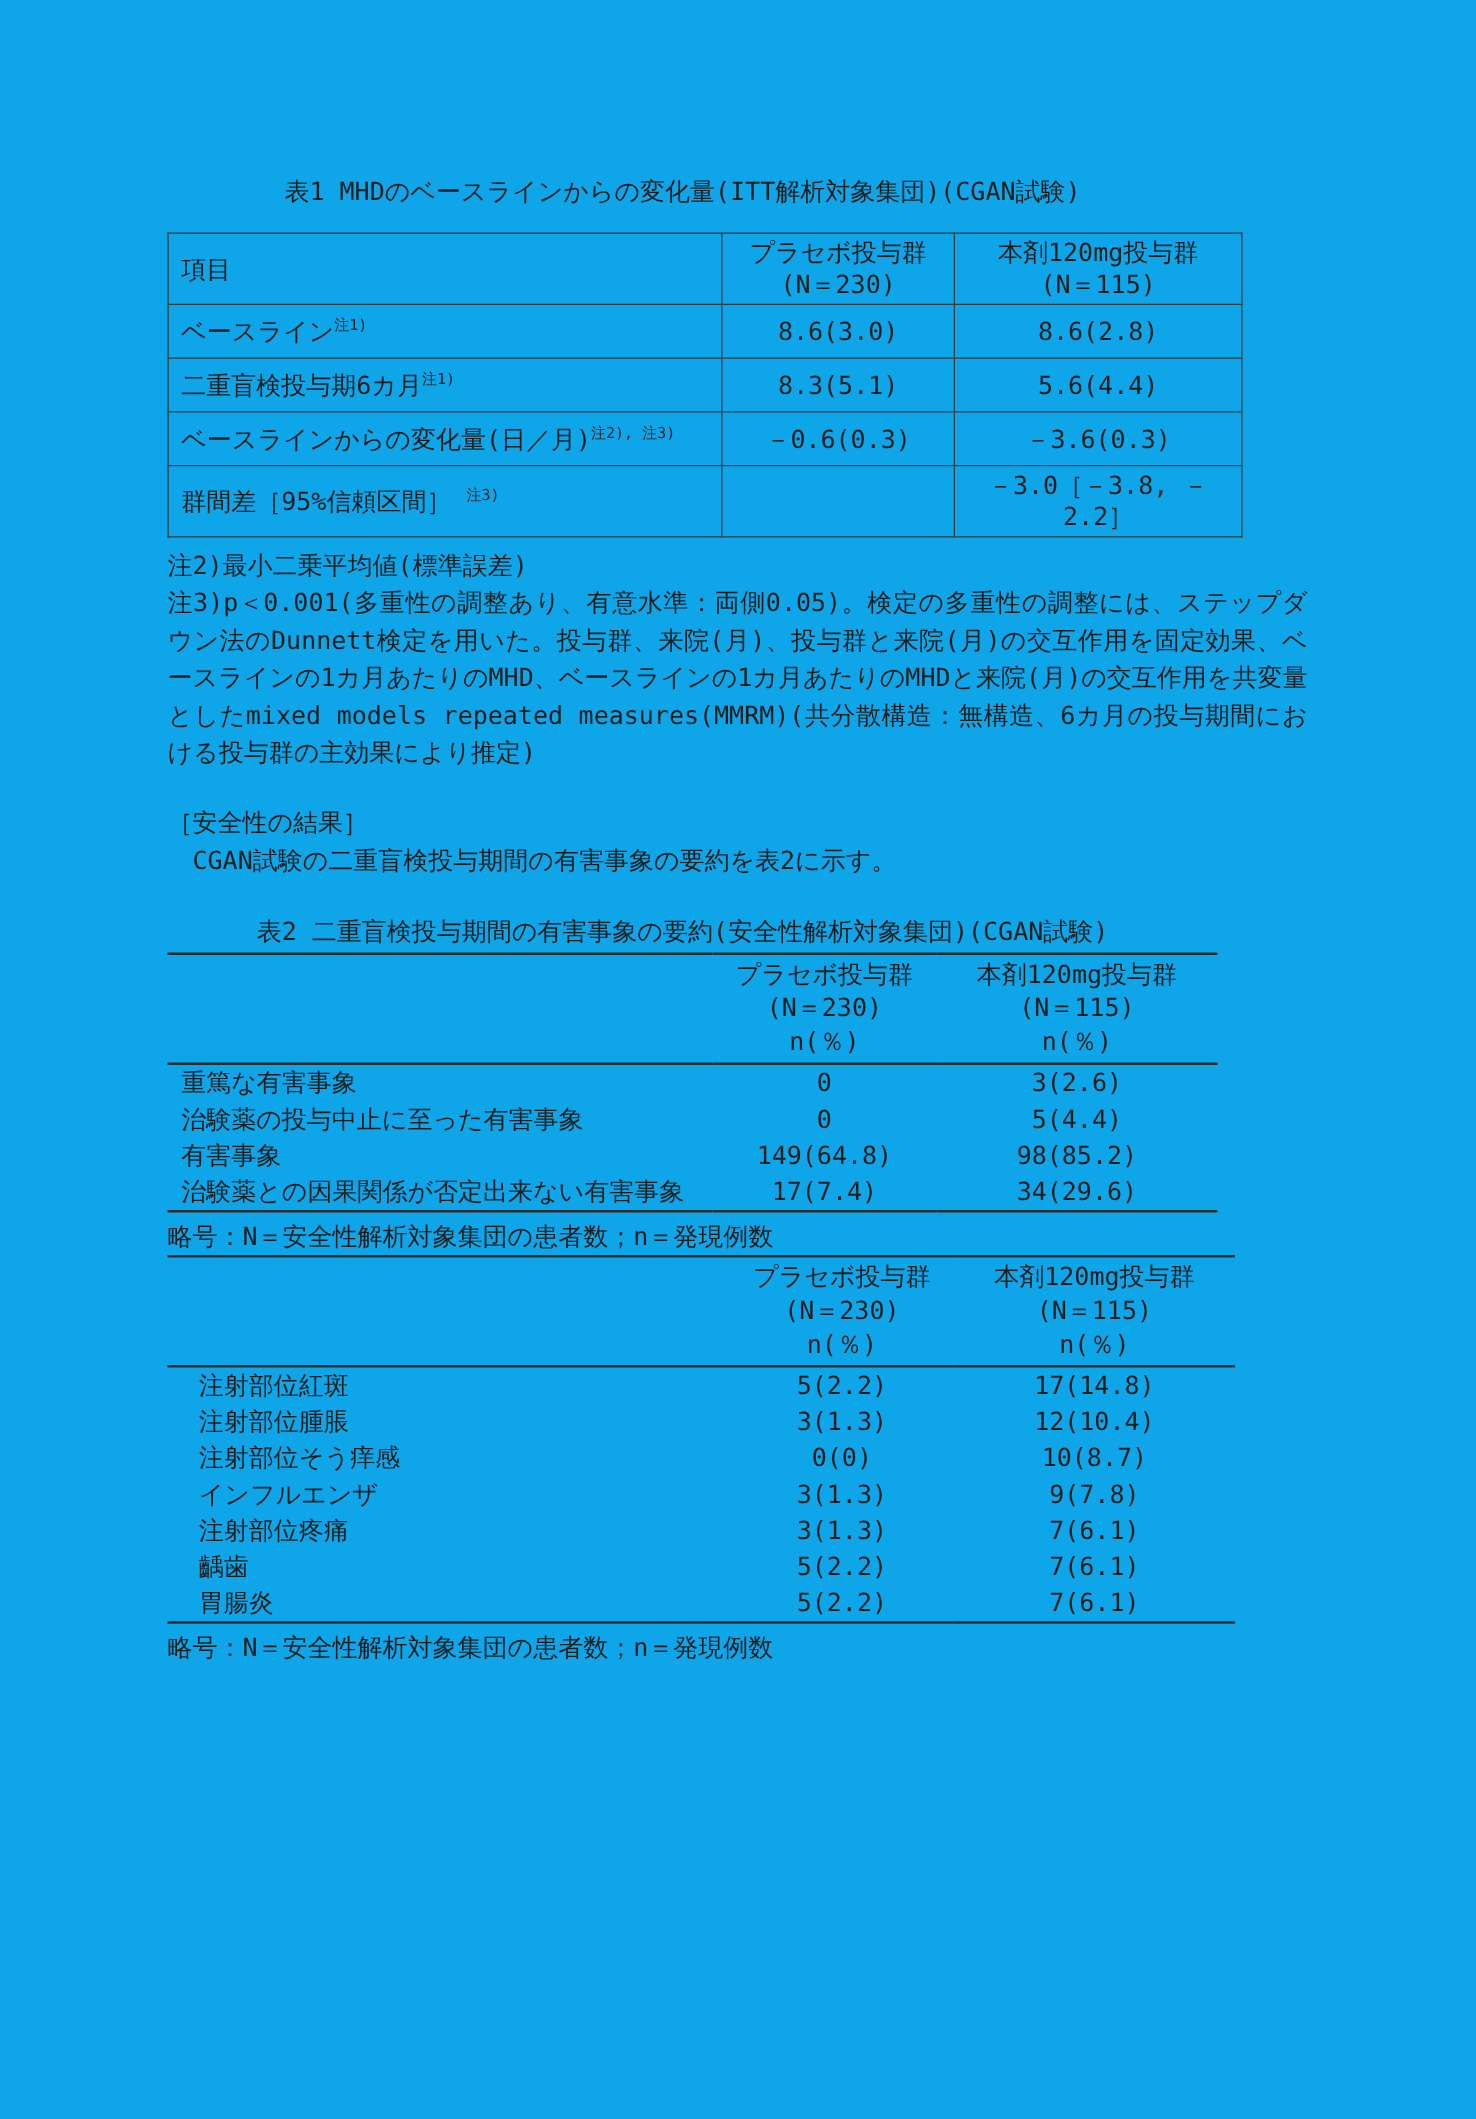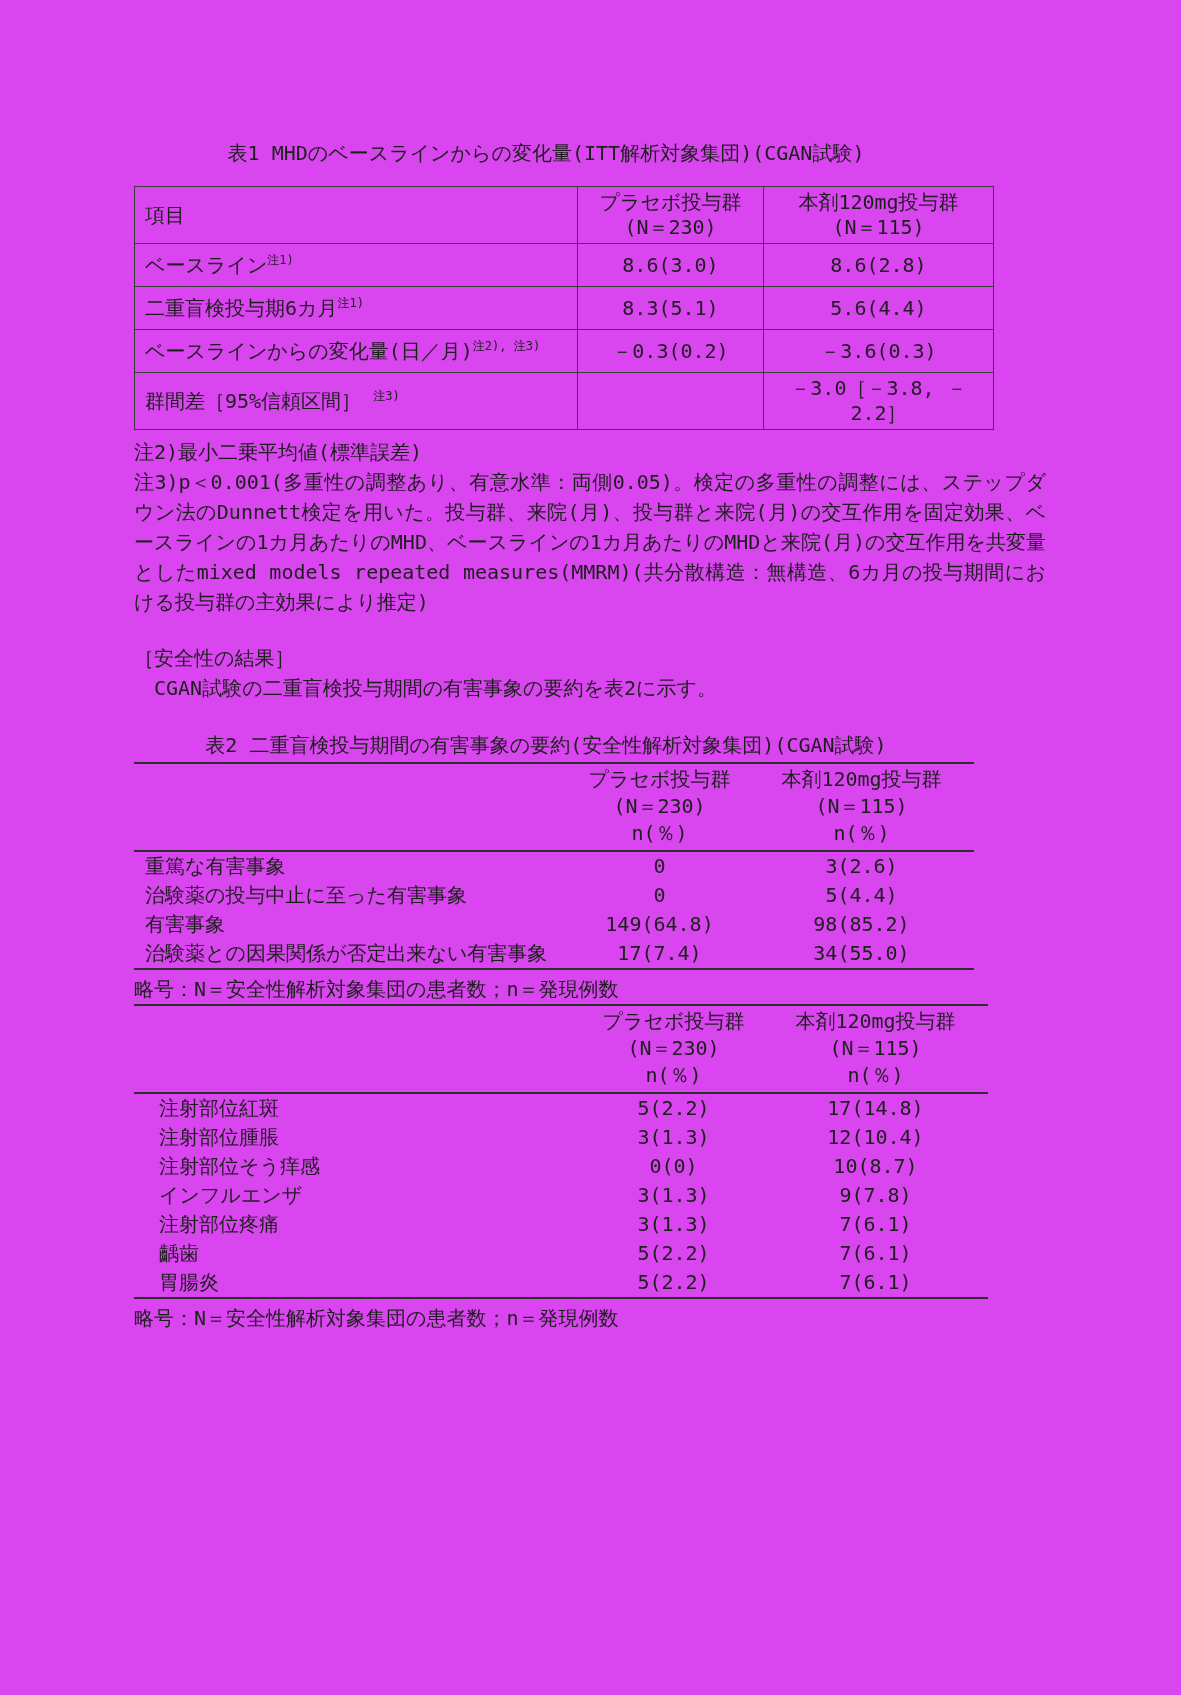--- a/index.html
+++ b/index.html
@@ -1,17 +1,17 @@
 <!DOCTYPE html>
 <html><head>
 <meta charset="utf-8">
 <style>
   html, body { margin: 0; padding: 0; background: #ffffff; }
   .page {
-    width: 1181px; height: 1695px; background: #d946ef; position: relative; overflow: hidden;
+    width: 1181px; height: 1695px; background: #0ea5e9; position: relative; overflow: hidden;
     font-family: "DejaVu Sans Mono", "Liberation Mono", monospace;
     font-size: 20px; color: #1e1e1e;
   }
   .content { position: absolute; left: 134px; top: 139px; width: 912px; }
 
   .tbl-title { width: 824px; text-align: center; line-height: 28px; margin: 0 0 3px 0; }
 
   
   .t1 { border-collapse: collapse; width: 824px; table-layout: fixed; margin-top: 19px; }
   .t1 th, .t1 td { border: 1px solid #3c3c3c; font-weight: normal; line-height: 25px; font-size: 20px; }
@@ -68,21 +68,21 @@
           <td class="c-p">8.6(3.0)</td>
           <td class="c-d">8.6(2.8)</td>
         </tr>
         <tr class="data-row">
           <td class="c-item"><span>二重盲検投与期6カ月</span><sup>注1)</sup></td>
           <td class="c-p">8.3(5.1)</td>
           <td class="c-d">5.6(4.4)</td>
         </tr>
         <tr class="data-row">
           <td class="c-item"><span>ベースラインからの変化量(日／月)</span><sup>注2), 注3)</sup></td>
-          <td class="c-p">－0.3(0.2)</td>
+          <td class="c-p">－0.6(0.3)</td>
           <td class="c-d">－3.6(0.3)</td>
         </tr>
         <tr class="data-row">
           <td class="c-item"><span>群間差［95%信頼区間］</span> <sup>注3)</sup></td>
           <td class="c-p"></td>
           <td class="c-d">－3.0［－3.8, －2.2］</td>
         </tr>
       </tbody>
     </table>
 
@@ -123,21 +123,21 @@
           <td class="c-d">5(4.4)</td>
         </tr>
         <tr>
           <td class="c-label">有害事象</td>
           <td class="c-p">149(64.8)</td>
           <td class="c-d">98(85.2)</td>
         </tr>
         <tr>
           <td class="c-label">治験薬との因果関係が否定出来ない有害事象</td>
           <td class="c-p">17(7.4)</td>
-          <td class="c-d">34(55.0)</td>
+          <td class="c-d">34(29.6)</td>
         </tr>
       </tbody>
     </table>
     <p class="abbr">略号：N＝安全性解析対象集団の患者数；n＝発現例数</p>
 
 
     <table class="trules t3">
       <thead>
         <tr>
           <td class="c-label"></td>

